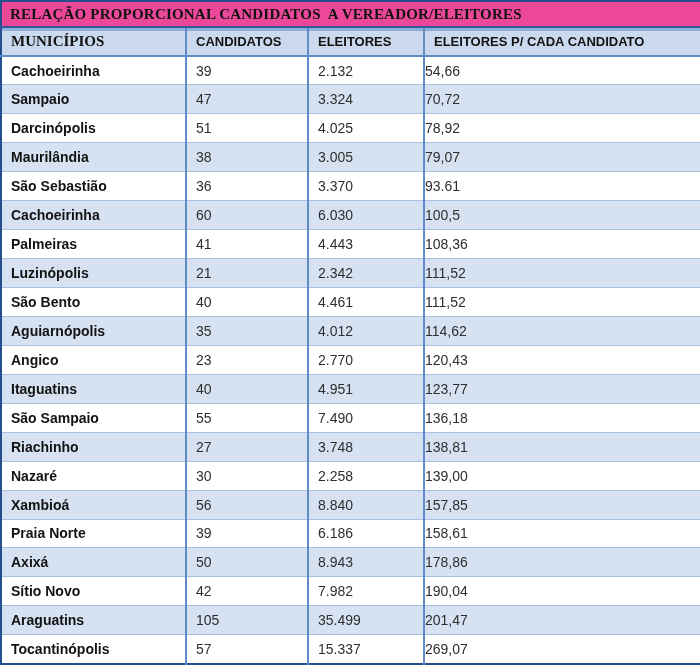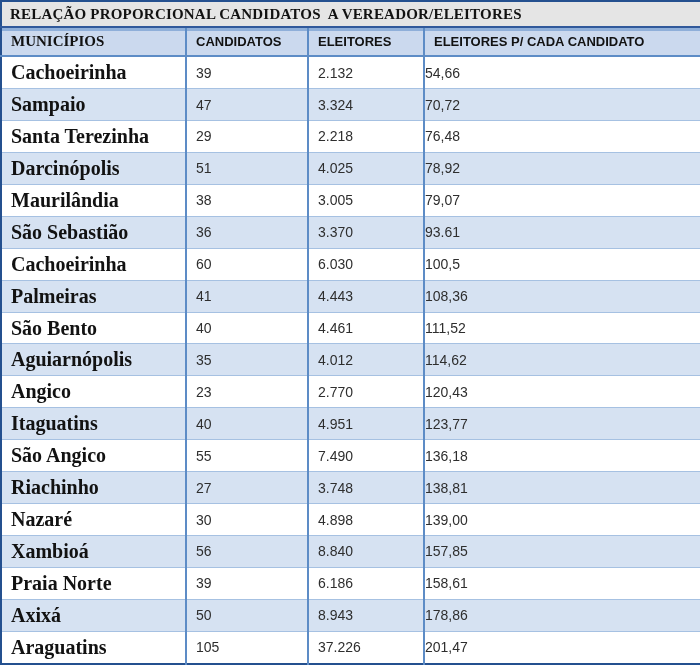--- a/index.html
+++ b/index.html
@@ -18,21 +18,21 @@
   table.main{
     width:700px;height:665px;
     border-collapse:collapse;table-layout:fixed;
     border:2px solid var(--border-outer);
     background:#ffffff;
   }
   td,th{overflow:hidden;white-space:nowrap;box-sizing:border-box;}
   
   tr.title-row td{
     height:26px;
-    background:#e5e5e5;
+    background:#ec4899;
     border-bottom:2px solid var(--title-rule);
     font-family:"Liberation Serif",serif;
     font-weight:bold;
     font-size:15px;
     color:var(--text-dark);
     padding:0 0 0 8px;
     white-space:pre;
     letter-spacing:.2px;
     vertical-align:middle;
   }
@@ -61,23 +61,23 @@
   tbody td{
     border-top:1px solid var(--border-horiz);
     padding:0 0 0 9px;
     font-size:14px;
     color:var(--text-num);
     vertical-align:middle;
   }
   tbody tr:first-child td{border-top:none;}
   tbody tr:nth-child(even) td{background:var(--stripe-bg);}
   tbody td.cell-muni{
-    font-family:Liberation Serif, serif;
+    font-family:Liberation Sans, sans-serif;
     font-weight:bold;
-    font-size:20px;
+    font-size:14px;
     color:var(--text-dark);
   }
   tbody td.cell-ratio{
     padding:0 7px 0 0;
   }
 </style>
 </head>
 <body>
 
 <table class="main">
@@ -105,26 +105,20 @@
         <td class="cell-num">2.132</td>
         <td class="cell-ratio">54,66</td>
       </tr>
       <tr>
         <td class="cell-muni">Sampaio</td>
         <td class="cell-num">47</td>
         <td class="cell-num">3.324</td>
         <td class="cell-ratio">70,72</td>
       </tr>
       <tr>
-        <td class="cell-muni">Santa Terezinha</td>
-        <td class="cell-num">29</td>
-        <td class="cell-num">2.218</td>
-        <td class="cell-ratio">76,48</td>
-      </tr>
-      <tr>
         <td class="cell-muni">Darcinópolis</td>
         <td class="cell-num">51</td>
         <td class="cell-num">4.025</td>
         <td class="cell-ratio">78,92</td>
       </tr>
       <tr>
         <td class="cell-muni">Maurilândia</td>
         <td class="cell-num">38</td>
         <td class="cell-num">3.005</td>
         <td class="cell-ratio">79,07</td>
@@ -141,20 +135,26 @@
         <td class="cell-num">6.030</td>
         <td class="cell-ratio">100,5</td>
       </tr>
       <tr>
         <td class="cell-muni">Palmeiras</td>
         <td class="cell-num">41</td>
         <td class="cell-num">4.443</td>
         <td class="cell-ratio">108,36</td>
       </tr>
       <tr>
+        <td class="cell-muni">Luzinópolis</td>
+        <td class="cell-num">21</td>
+        <td class="cell-num">2.342</td>
+        <td class="cell-ratio">111,52</td>
+      </tr>
+      <tr>
         <td class="cell-muni">São Bento</td>
         <td class="cell-num">40</td>
         <td class="cell-num">4.461</td>
         <td class="cell-ratio">111,52</td>
       </tr>
       <tr>
         <td class="cell-muni">Aguiarnópolis</td>
         <td class="cell-num">35</td>
         <td class="cell-num">4.012</td>
         <td class="cell-ratio">114,62</td>
@@ -165,35 +165,35 @@
         <td class="cell-num">2.770</td>
         <td class="cell-ratio">120,43</td>
       </tr>
       <tr>
         <td class="cell-muni">Itaguatins</td>
         <td class="cell-num">40</td>
         <td class="cell-num">4.951</td>
         <td class="cell-ratio">123,77</td>
       </tr>
       <tr>
-        <td class="cell-muni">São Angico</td>
+        <td class="cell-muni">São Sampaio</td>
         <td class="cell-num">55</td>
         <td class="cell-num">7.490</td>
         <td class="cell-ratio">136,18</td>
       </tr>
       <tr>
         <td class="cell-muni">Riachinho</td>
         <td class="cell-num">27</td>
         <td class="cell-num">3.748</td>
         <td class="cell-ratio">138,81</td>
       </tr>
       <tr>
         <td class="cell-muni">Nazaré</td>
         <td class="cell-num">30</td>
-        <td class="cell-num">4.898</td>
+        <td class="cell-num">2.258</td>
         <td class="cell-ratio">139,00</td>
       </tr>
       <tr>
         <td class="cell-muni">Xambioá</td>
         <td class="cell-num">56</td>
         <td class="cell-num">8.840</td>
         <td class="cell-ratio">157,85</td>
       </tr>
       <tr>
         <td class="cell-muni">Praia Norte</td>
@@ -201,19 +201,31 @@
         <td class="cell-num">6.186</td>
         <td class="cell-ratio">158,61</td>
       </tr>
       <tr>
         <td class="cell-muni">Axixá</td>
         <td class="cell-num">50</td>
         <td class="cell-num">8.943</td>
         <td class="cell-ratio">178,86</td>
       </tr>
       <tr>
+        <td class="cell-muni">Sítio Novo</td>
+        <td class="cell-num">42</td>
+        <td class="cell-num">7.982</td>
+        <td class="cell-ratio">190,04</td>
+      </tr>
+      <tr>
         <td class="cell-muni">Araguatins</td>
         <td class="cell-num">105</td>
-        <td class="cell-num">37.226</td>
+        <td class="cell-num">35.499</td>
         <td class="cell-ratio">201,47</td>
+      </tr>
+      <tr>
+        <td class="cell-muni">Tocantinópolis</td>
+        <td class="cell-num">57</td>
+        <td class="cell-num">15.337</td>
+        <td class="cell-ratio">269,07</td>
       </tr>
     </tbody>
 </table>
 
 </body></html>

